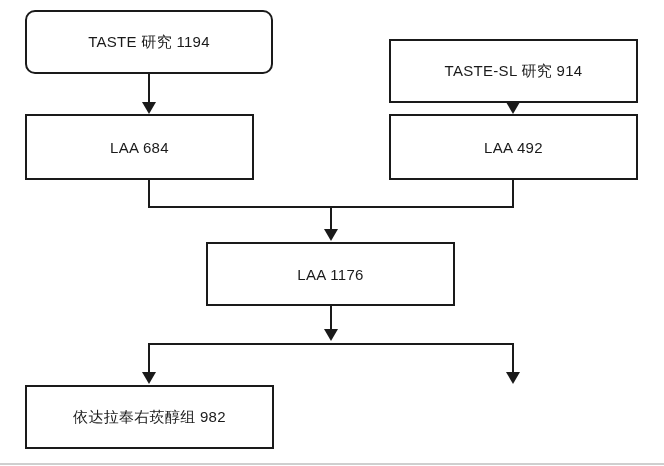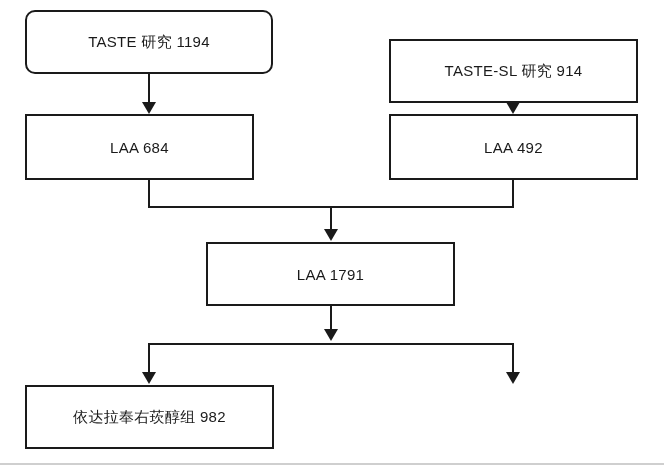--- a/index.html
+++ b/index.html
@@ -91,19 +91,19 @@
   </svg>
 
   <div class="node node-study-taste">TASTE 研究 1194</div>
 
   <div class="node node-study-taste-sl">TASTE-SL 研究 914</div>
 
   <div class="node node-laa-taste">LAA 684</div>
 
   <div class="node node-laa-taste-sl">LAA 492</div>
 
-  <div class="node node-laa-pooled">LAA 1791</div>
+  <div class="node node-laa-pooled">LAA 1176</div>
 
   <div class="node node-treatment-group">依达拉奉右莰醇组 982</div>
 
 
   <div class="page-bottom-edge"></div>
 </div>
 
 </body></html>

